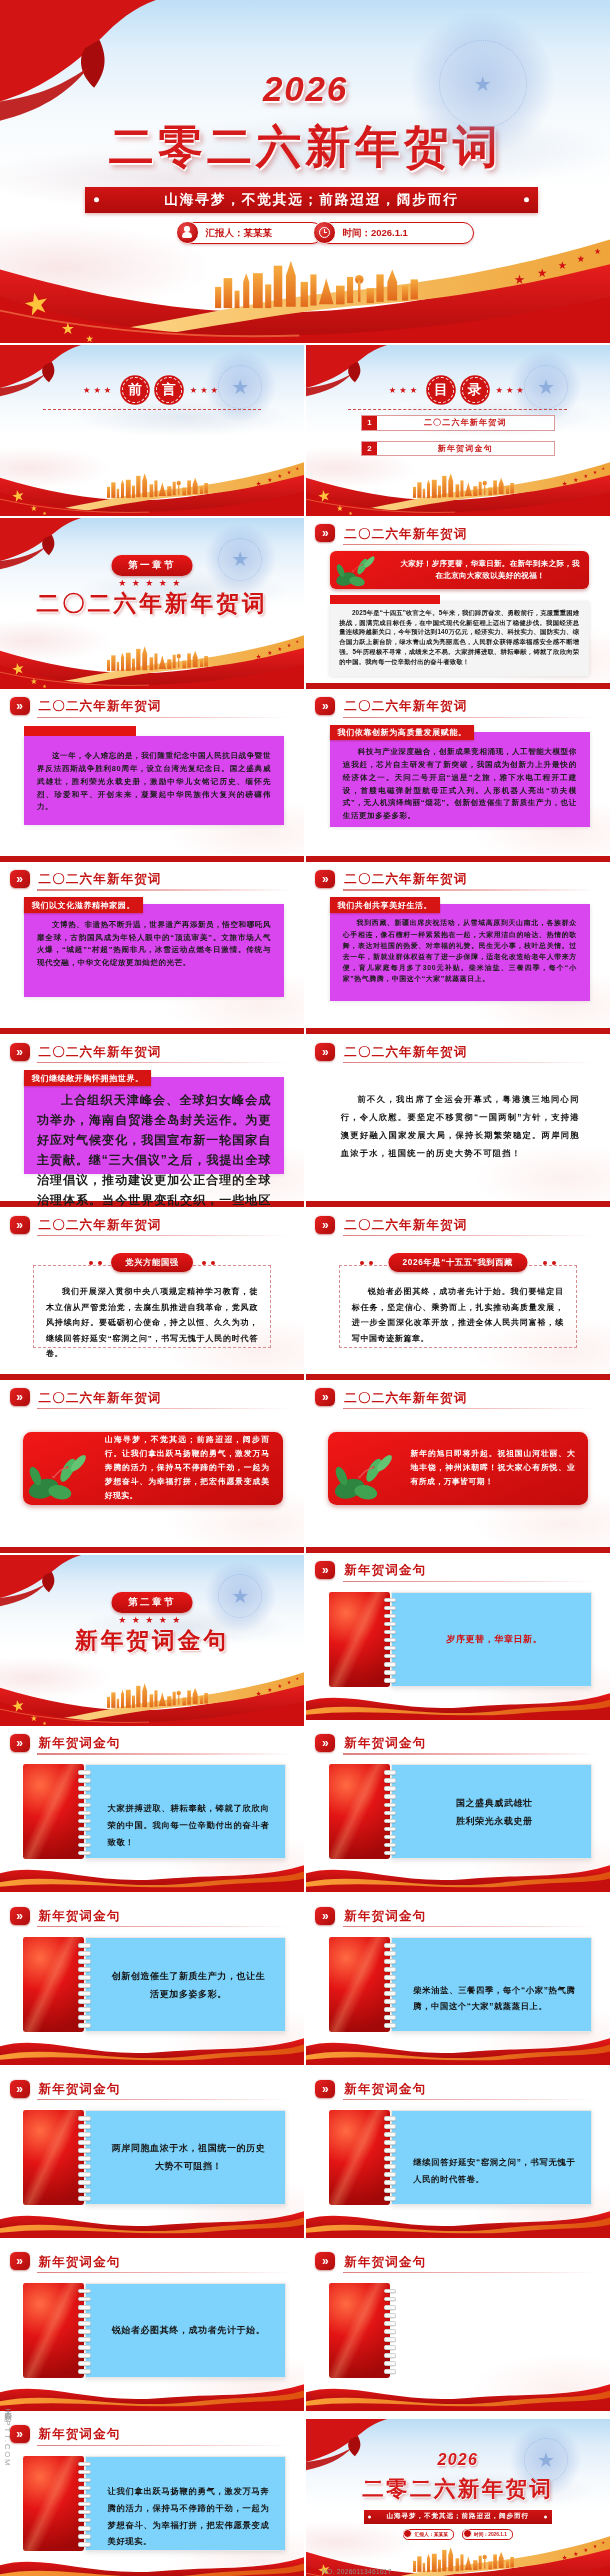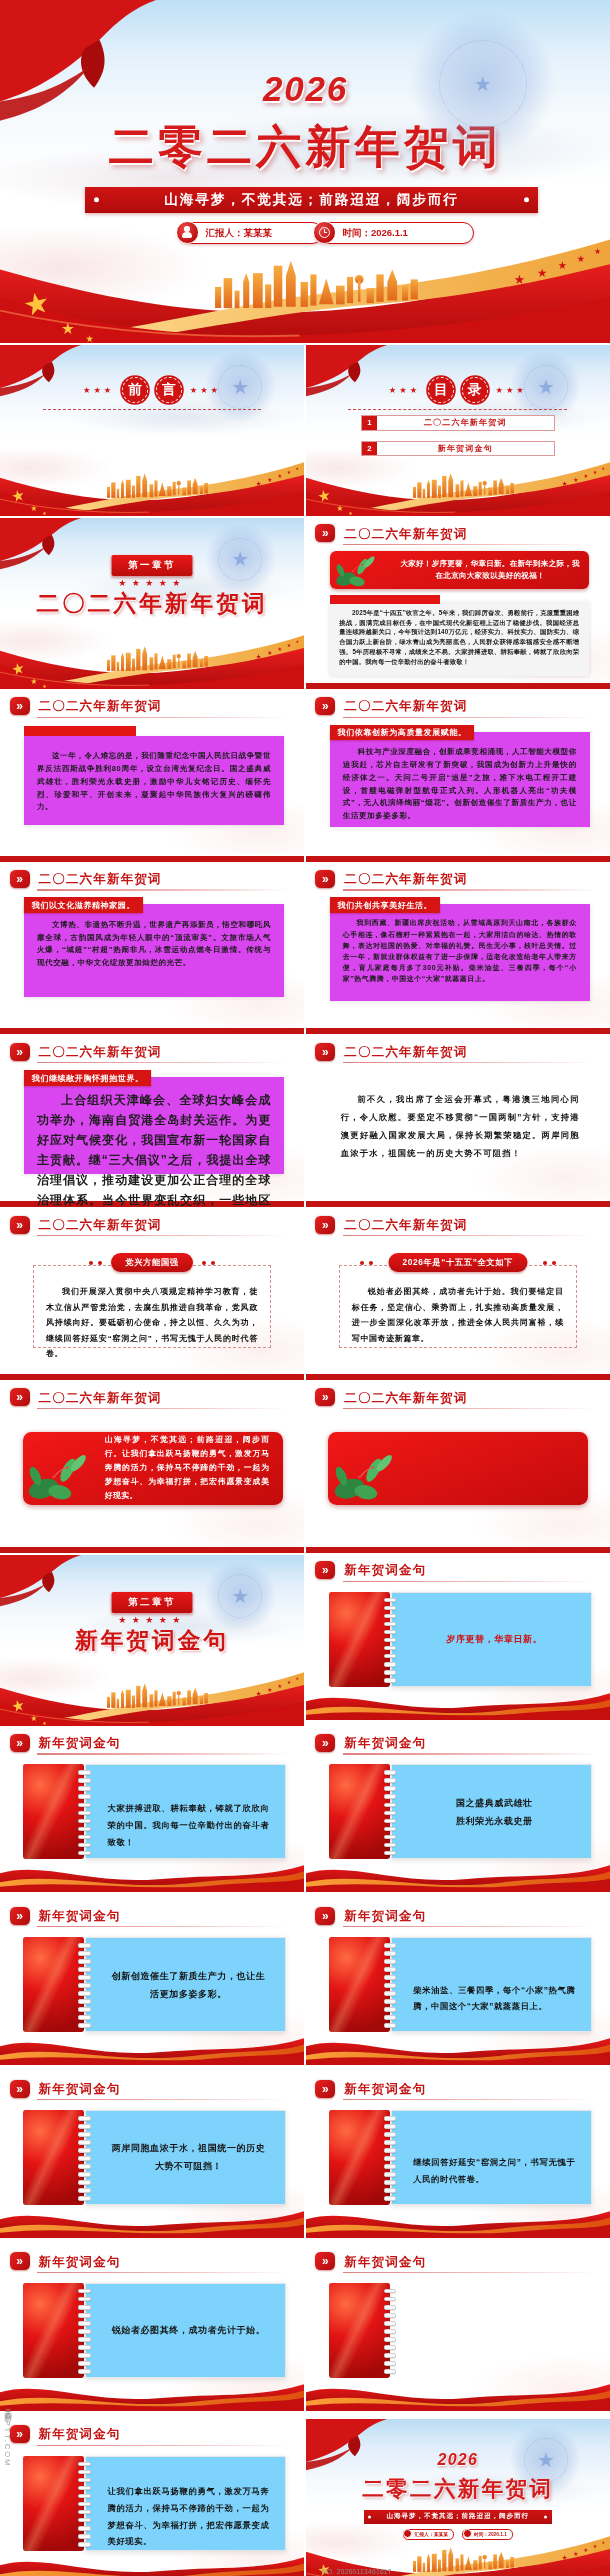--- a/index.html
+++ b/index.html
@@ -105,21 +105,21 @@
     text-align:center;white-space:pre-line;}
   .q-text.red{color:#d01212;}
   .q-text.left{text-align:justify;font-size:8.3px;margin-top:27px;}
   .q-binding{position:absolute;left:78px;top:43px;height:85px;width:13px;z-index:4;
     display:flex;flex-direction:column;justify-content:space-between;}
   .q-binding i{display:block;width:10.7px;height:2.7px;border-radius:1.8px;background:#fbfbfb;
     border:0.6px solid #cfcfcf;box-shadow:0 0.6px 0.6px rgba(0,0,0,.2);}
   
   .sec-pill{position:absolute;top:37px;left:50%;transform:translateX(-50%);
     background:linear-gradient(180deg,#e81818,#bb0c0c);color:#fff;font-size:9.5px;font-weight:800;
-    letter-spacing:2.4px;padding:4.2px 16.7px;border-radius:2px;box-shadow:0 1.2px 3px rgba(150,10,10,.4);z-index:5;font-family:Liberation Serif, serif;}
+    letter-spacing:2.4px;padding:4.2px 16.7px;border-radius:10px;box-shadow:0 1.2px 3px rgba(150,10,10,.4);z-index:5;font-family:Liberation Serif, serif;}
   .sec-stars{position:absolute;top:60px;left:0;width:100%;text-align:center;color:#d31414;
     font-size:9px;letter-spacing:5.4px;z-index:5;}
   .sec-title{position:absolute;top:70px;left:0;width:100%;text-align:center;color:#d01414;
     font-size:22.7px;font-weight:900;letter-spacing:3px;z-index:5;
     text-shadow:0.6px 1.2px 0 rgba(255,255,255,.85),1.8px 2.4px 2.4px rgba(170,30,30,.33);}
   .fy-row{position:absolute;top:32px;left:0;width:100%;display:flex;align-items:center;
     justify-content:center;gap:7.8px;z-index:5;}
   .fy-stars{color:#d21414;font-size:8.3px;letter-spacing:3px;}
   .gear{width:26px;height:26px;border-radius:50%;background:#cf1212;border:1.8px dashed rgba(255,255,255,.95);
     box-shadow:0 0 0 1.8px #cf1212;color:#fff;font-size:13.7px;font-weight:800;
@@ -614,21 +614,21 @@
     </section>
 
     <section class="slide content-bg">
       <div class="slide-head">
         <span class="chev">»</span>
         <span class="head-title">二〇二六年新年贺词</span>
         <span class="head-line"></span>
       </div>
       <span class="pc-dot" style="left:54px;"></span>
       <span class="pc-dot" style="left:63px;"></span>
-      <div class="pc-pill">2026年是“十五五”全文如下</div>
+      <div class="pc-pill">2026年是“十五五”我到西藏</div>
       <span class="pc-dot" style="right:63px;"></span>
       <span class="pc-dot" style="right:54px;"></span>
       <div class="dash-card">
         <div class="txt">锐始者必图其终，成功者先计于始。我们要锚定目标任务，坚定信心、乘势而上，扎实推动高质量发展，进一步全面深化改革开放，推进全体人民共同富裕，续写中国奇迹新篇章。</div>
       </div>
       <div class="foot-strip"></div>
     </section>
 
     <section class="slide content-bg">
       <div class="slide-head">
@@ -666,20 +666,21 @@
     <ellipse cx="28" cy="72" rx="26" ry="16" fill="#2e8540" transform="rotate(-18 28 72)"></ellipse>
     <ellipse cx="56" cy="78" rx="20" ry="12" fill="#3fa352" transform="rotate(12 56 78)"></ellipse>
     <ellipse cx="70" cy="40" rx="9" ry="22" fill="#4fb661" transform="rotate(28 70 40)"></ellipse>
     <ellipse cx="88" cy="28" rx="7" ry="18" fill="#63c473" transform="rotate(42 88 28)"></ellipse>
     <ellipse cx="14" cy="50" rx="8" ry="17" fill="#37984a" transform="rotate(-24 14 50)"></ellipse>
     <path d="M46,52 q10,-14 22,-16" stroke="#e45b5b" stroke-width="2" fill="none"></path>
     <circle cx="45" cy="52" r="2.5" fill="#e04444"></circle>
               <circle cx="69" cy="35" r="2" fill="#e04444"></circle>
   </svg>
 </span>
+        <span class="btxt">新年的旭日即将升起。祝祖国山河壮丽、大地丰饶，神州沐朝晖！祝大家心有所悦、业有所成，万事皆可期！</span>
       </div>
       <div class="foot-strip"></div>
     </section>
 
     <section class="slide mini-sky">
       <div class="deco">
   <svg class="d-flag" viewBox="0 0 400 200" preserveAspectRatio="none" aria-hidden="true">
     <path d="M0,148 C55,132 105,100 148,58 C176,30 198,12 232,0 L0,0 Z" fill="#d31414"></path>
     <path d="M148,58 C160,84 158,104 140,128 C118,108 116,84 127,70 Z" fill="#a80b0b"></path>
     <path d="M0,148 C58,140 98,122 134,96 C100,138 58,162 0,176 Z" fill="#bb0e0e" opacity=".9"></path>

